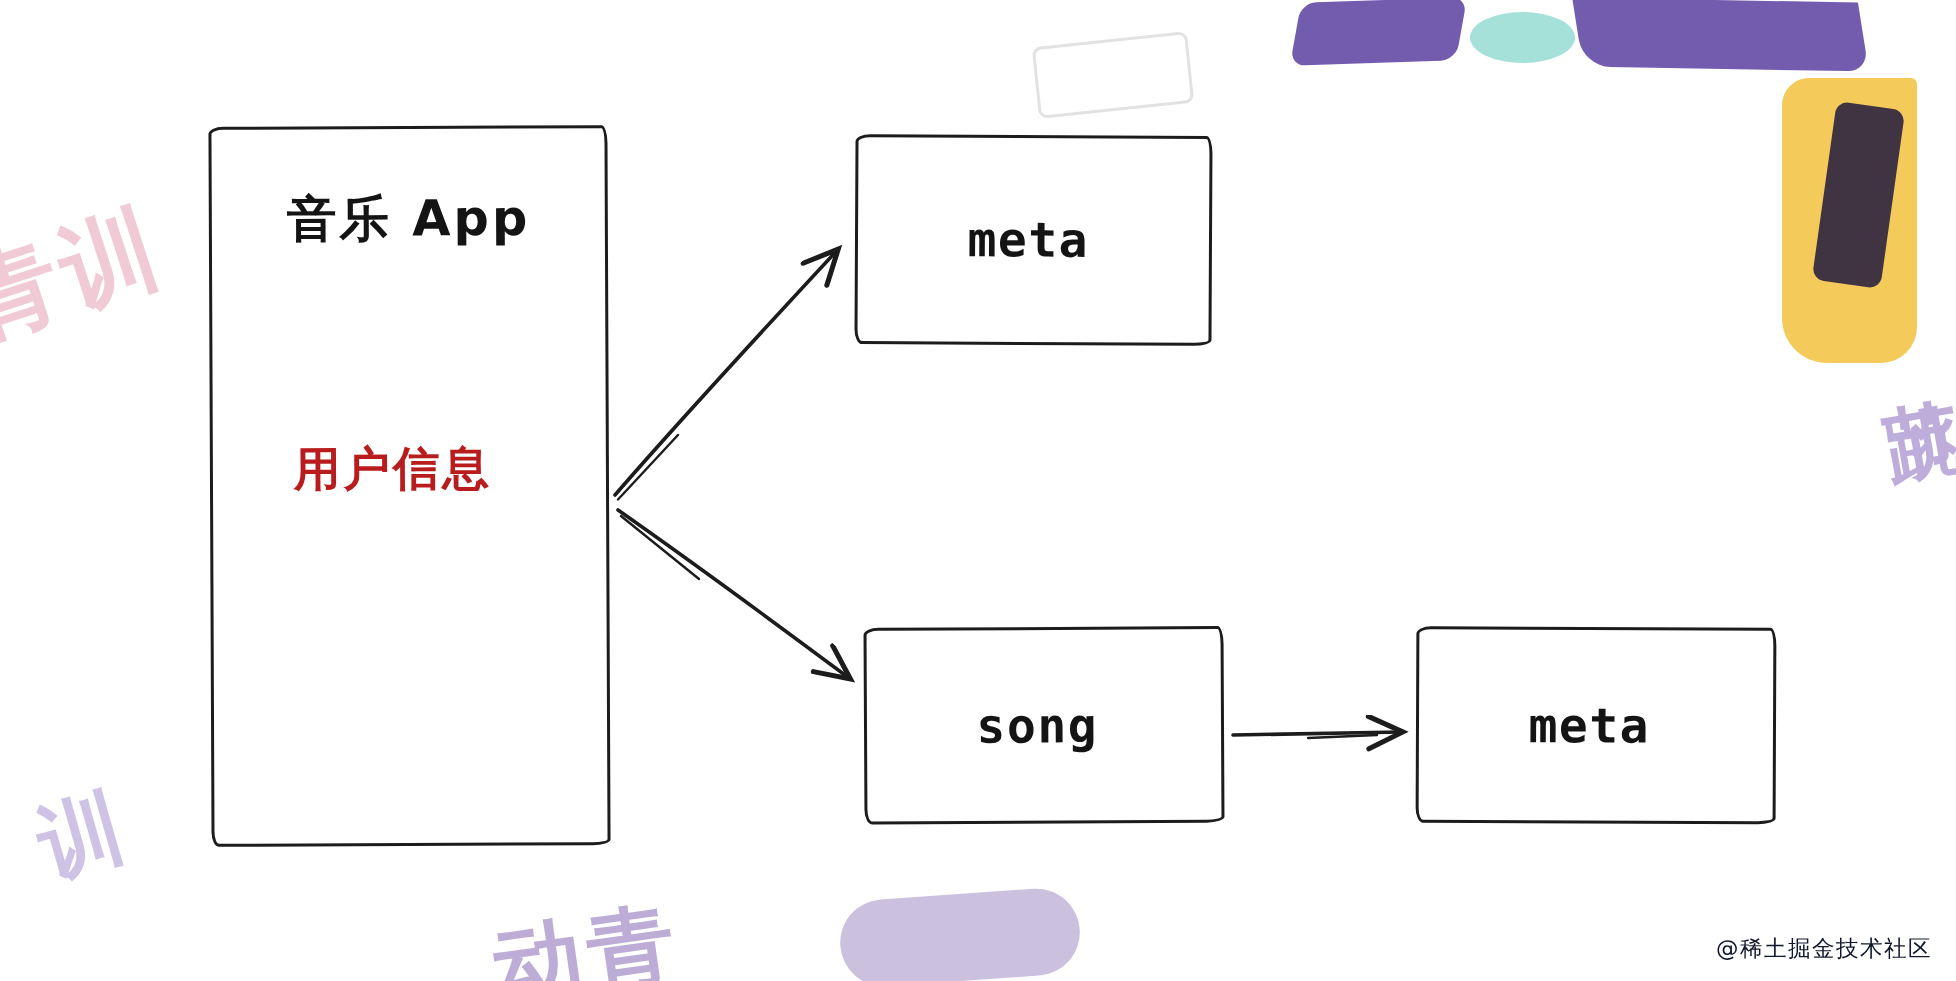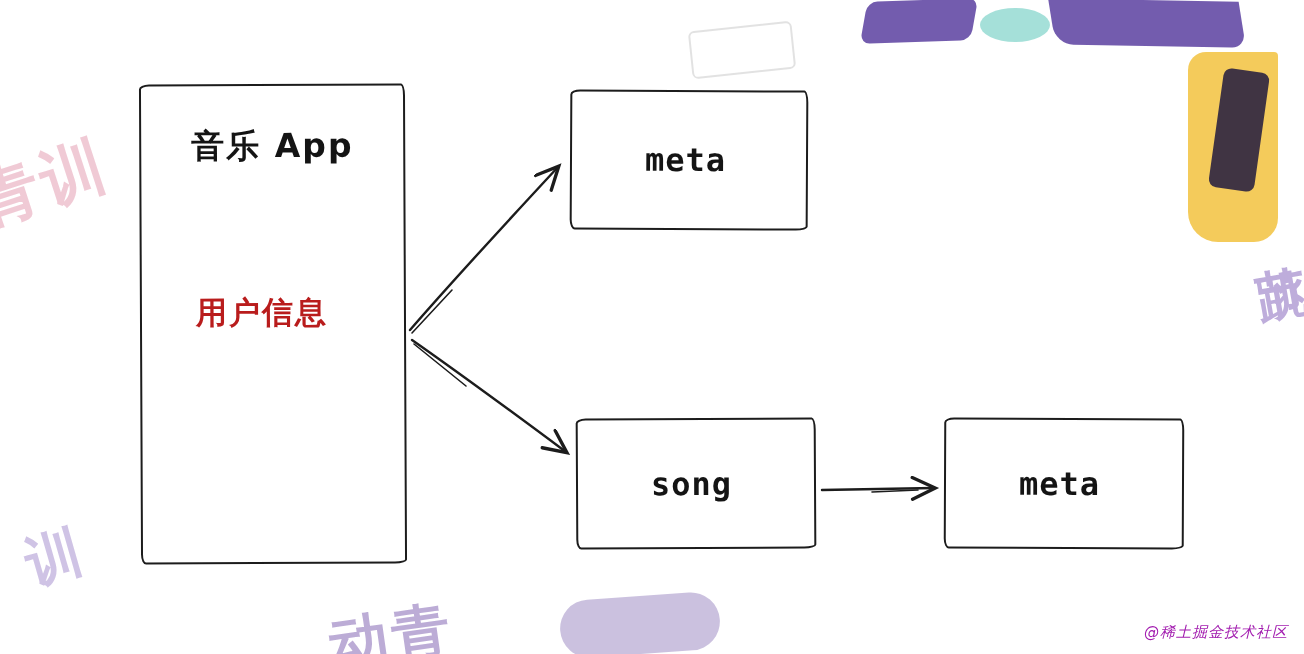--- a/index.html
+++ b/index.html
@@ -63,21 +63,21 @@
   .meta-box { left: 570px; top: 90px;  width: 238px; height: 140px; transform: rotate(0.3deg); }
   .list-box { left: 576px; top: 418px; width: 240px; height: 131px; transform: rotate(-0.3deg); }
   .song-box { left: 944px; top: 418px; width: 240px; height: 131px; transform: rotate(0.25deg); }
 
   
   .edges-svg { position: absolute; left: 0; top: 0; width: 1304px; height: 654px; pointer-events: none; }
 
   
   .credit {
     position: absolute; right: 16px; bottom: 12px;
-    font-size: 15px; color: #a21caf; letter-spacing: 1px; font-style: italic;
+    font-size: 15px; color: #0f172a; letter-spacing: 1px;
   }
 </style>
 </head>
 <body>
 
 <div class="canvas">
 
   <div class="bg-frag blob blob-purple-top-1"></div>
   <div class="bg-frag blob blob-purple-top-2"></div>
   <div class="bg-frag blob blob-teal-top"></div>

